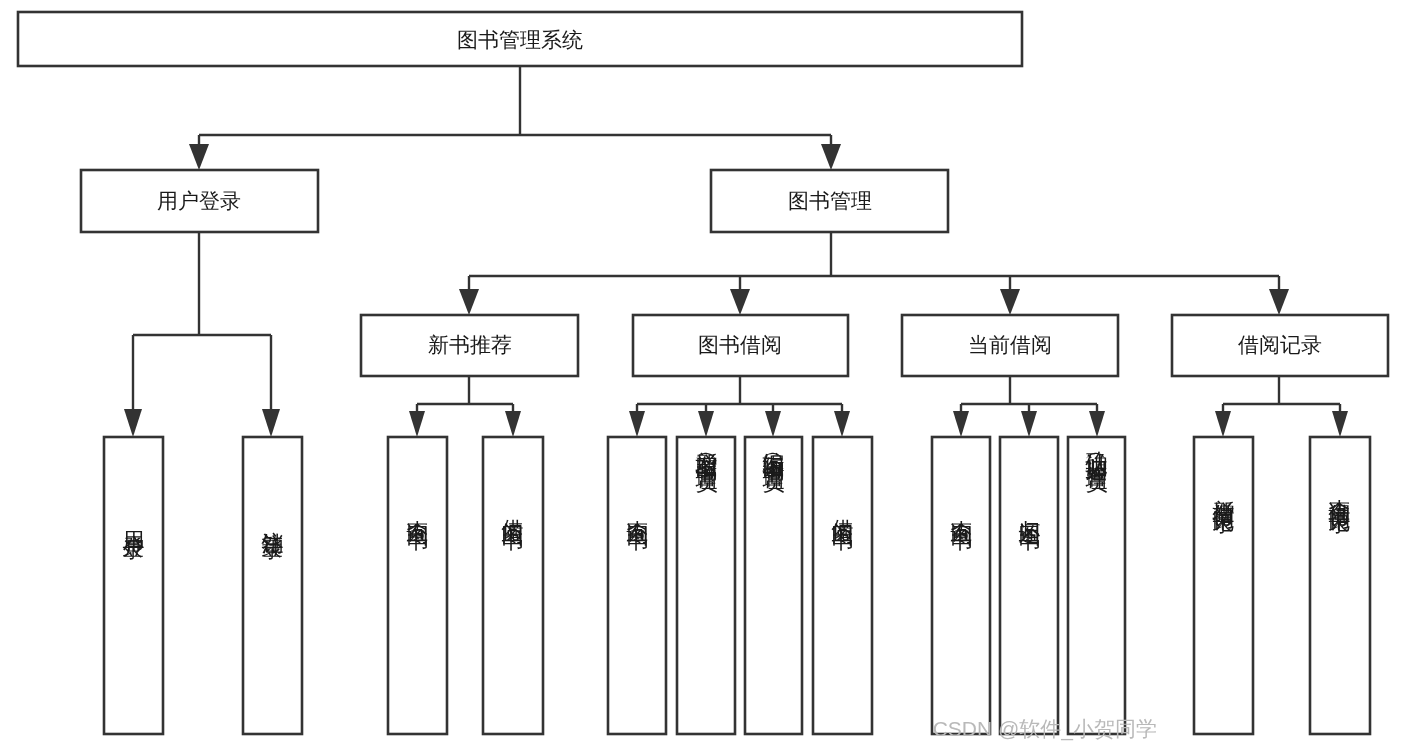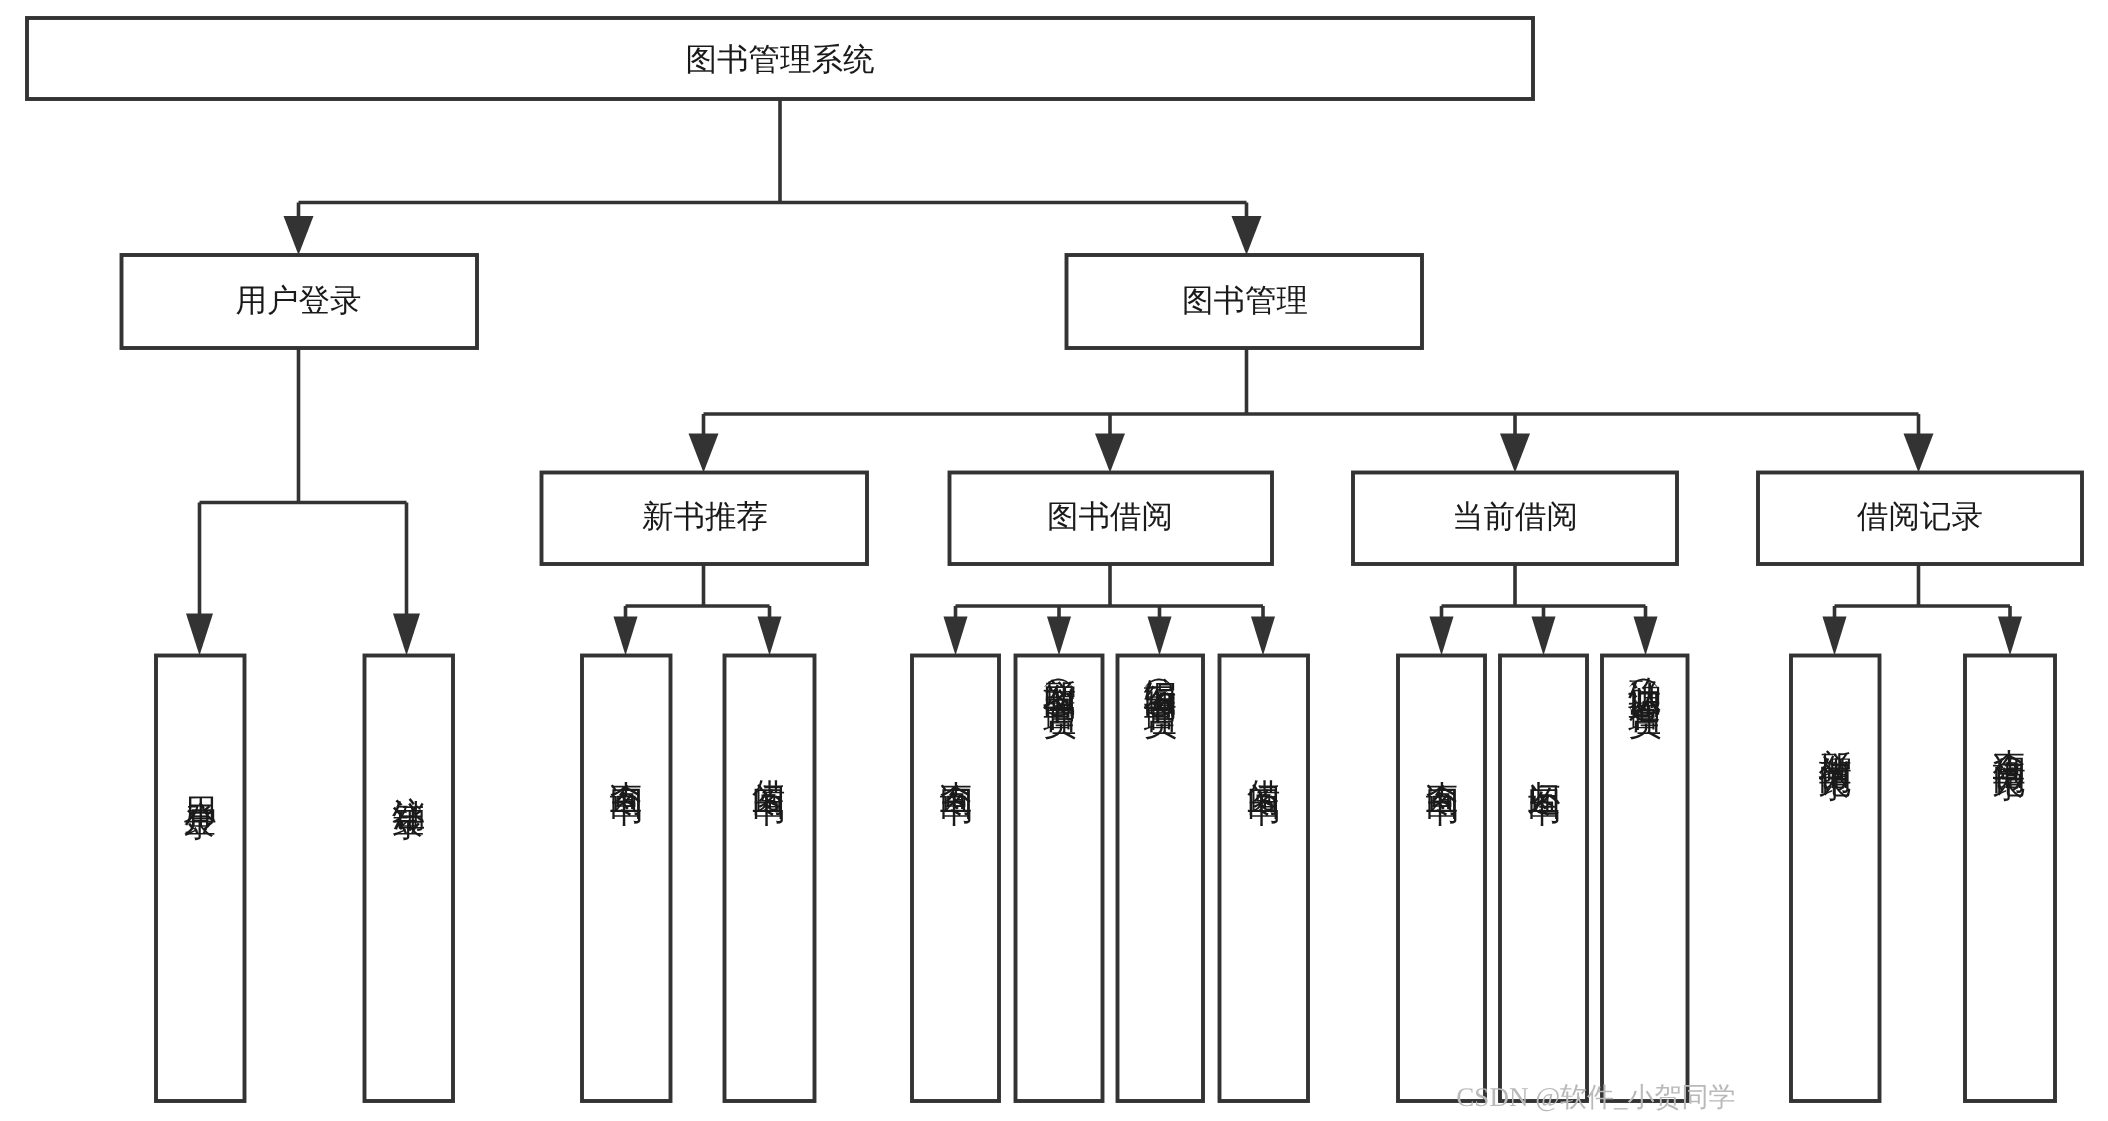--- a/index.html
+++ b/index.html
@@ -53,22 +53,22 @@
     stroke-linecap: butt;
   }
   .arrow-head {
     fill: #333333;
     stroke: none;
   }
   .watermark {
     position: absolute;
     right: 8px;
     bottom: 4px;
-    font-family: Liberation Serif, serif;
-    font-size: 18px;
+    font-family: Liberation Sans, sans-serif;
+    font-size: 21px;
     color: #b9b9b9;
     white-space: nowrap;
     user-select: none;
   }
 </style>
 </head>
 <body>
 
 <div id="diagram-root">
 

